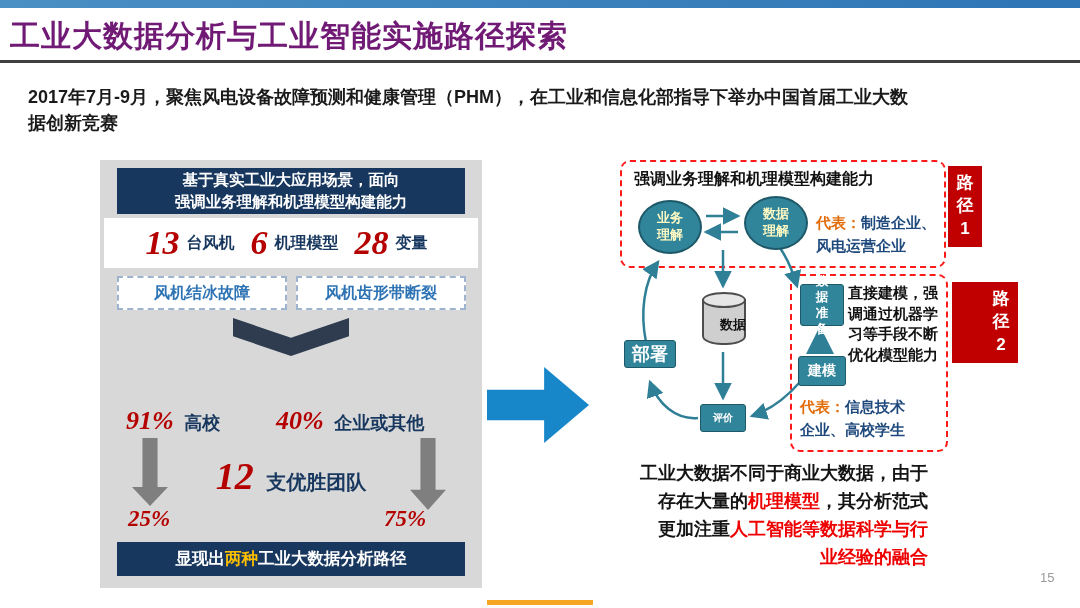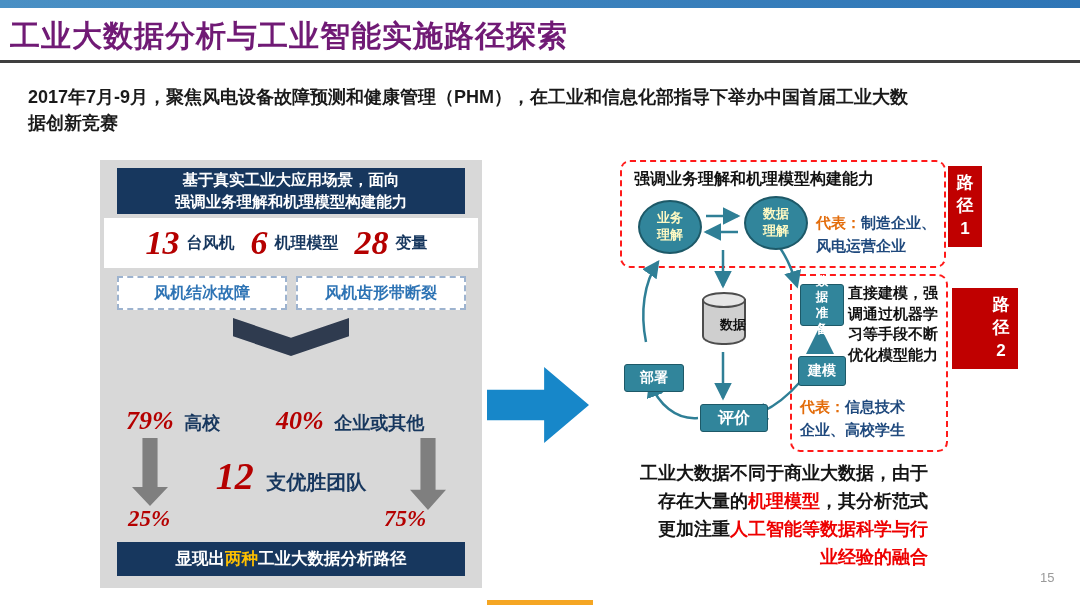--- a/index.html
+++ b/index.html
@@ -72,33 +72,33 @@
           align-items:center;justify-content:center;text-align:center;word-break:break-all;
           line-height:1.3;padding:0 15px;box-sizing:border-box;z-index:3;}
   .c1{left:638px;top:200px;}
   .c2{left:744px;top:196px;}
   .teal-box{position:absolute;background:#31859b;border:1px solid #1d5968;color:#fff;
             font-weight:bold;display:flex;align-items:center;justify-content:center;
             text-align:center;z-index:3;border-radius:3px;box-sizing:border-box;}
   .prep{left:800px;top:284px;width:44px;height:42px;font-size:12.5px;word-break:break-all;
         line-height:1.3;padding:12px 9px;}
   .model{left:798px;top:356px;width:48px;height:30px;font-size:14px;}
-  .deploy{left:624px;top:364px;width:60px;height:28px;font-size:14px;}
-  .evaluate{left:700px;top:404px;width:68px;height:28px;font-size:16px;}
+  .deploy{left:624px;top:340px;width:52px;height:28px;font-size:18px;}
+  .evaluate{left:700px;top:404px;width:46px;height:28px;font-size:10px;}
   .rep{position:absolute;font-size:15px;font-weight:bold;line-height:1.5;z-index:2;}
   .rep1{left:816px;top:212px;width:124px;}
   .rep2{left:800px;top:396px;width:114px;}
   .rep-label{color:#e36c0a;}
   .rep-val{color:#1f497d;}
   .badge{position:absolute;width:34px;background:#c00000;color:#fff;font-size:17px;
          font-weight:bold;text-align:center;word-break:break-all;line-height:1.35;
          padding:6px 8px;box-sizing:content-box;z-index:4;}
   .badge{width:18px;}
   .b1{left:948px;top:166px;}
-  .b2{left:952px;top:288px;padding-left:40px;}
+  .b2{left:952px;top:282px;padding-left:40px;}
   .cylinder{position:absolute;left:702px;top:292px;width:44px;height:56px;z-index:3;}
   .cyl-top{position:absolute;left:0;top:0;width:40px;height:12px;border:2px solid #4d4d4d;
            border-radius:50%;background:#e6e6e6;z-index:2;}
   .cyl-body{position:absolute;left:0;top:7px;width:40px;height:44px;border:2px solid #4d4d4d;
             border-top:none;background:#cfcfcf;border-radius:0 0 20px 20px / 0 0 9px 9px;}
   .cyl-label{position:absolute;left:0;top:24px;width:44px;text-align:right;font-size:13px;
              font-weight:bold;color:#111;z-index:3;}
   .flow-svg{position:absolute;left:620px;top:150px;width:340px;height:320px;z-index:2;}
   .conclusion{position:absolute;left:640px;top:460px;font-size:18px;font-weight:bold;
               line-height:1.55;z-index:2;text-align:right;}
@@ -130,21 +130,21 @@
       <span class="navy-label">变量</span>
     </div>
 
     <div class="fault-box fb1">风机结冰故障</div>
     <div class="fault-box fb2">风机齿形带断裂</div>
 
     <div class="chevron"></div>
 
 
     <div class="split sl">
-      <span class="num n26">79%</span>
+      <span class="num n26">91%</span>
       <span class="navy-label lbl18">高校</span>
     </div>
     <div class="split sr">
       <span class="num n26">40%</span>
       <span class="navy-label lbl18">企业或其他</span>
     </div>
 
     <div class="gray-arrow ga-left"></div>
     <div class="gray-arrow ga-right"></div>
 

